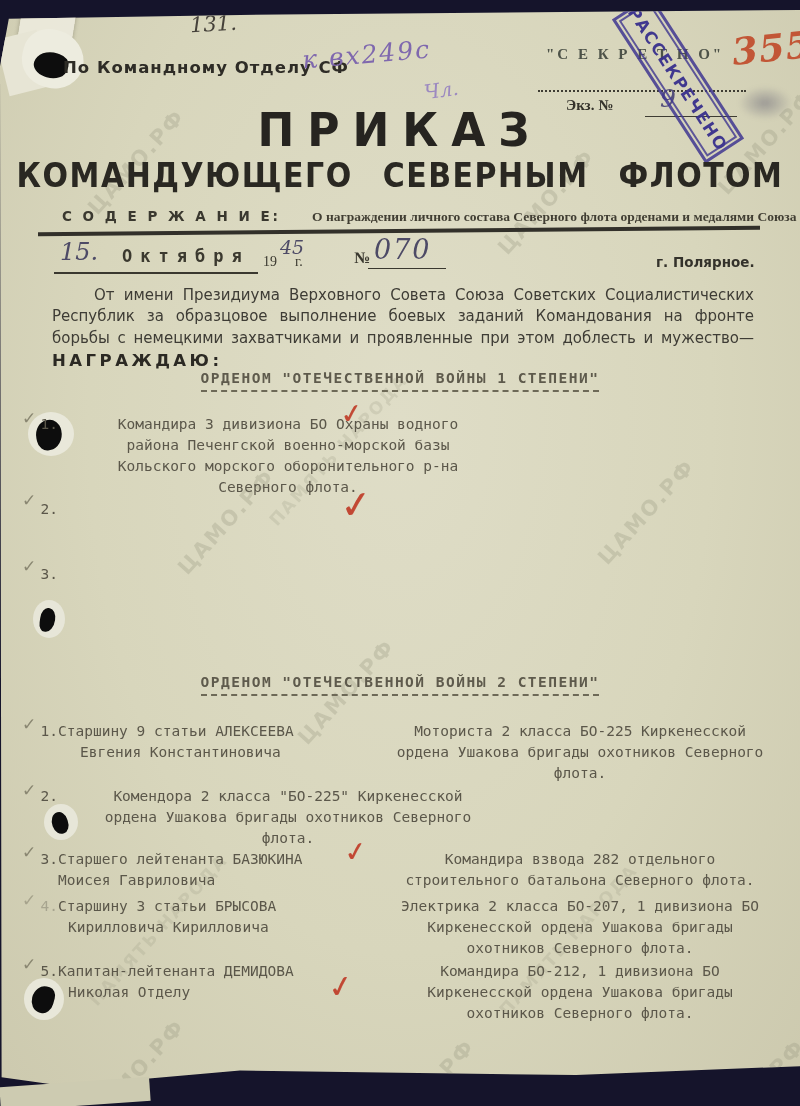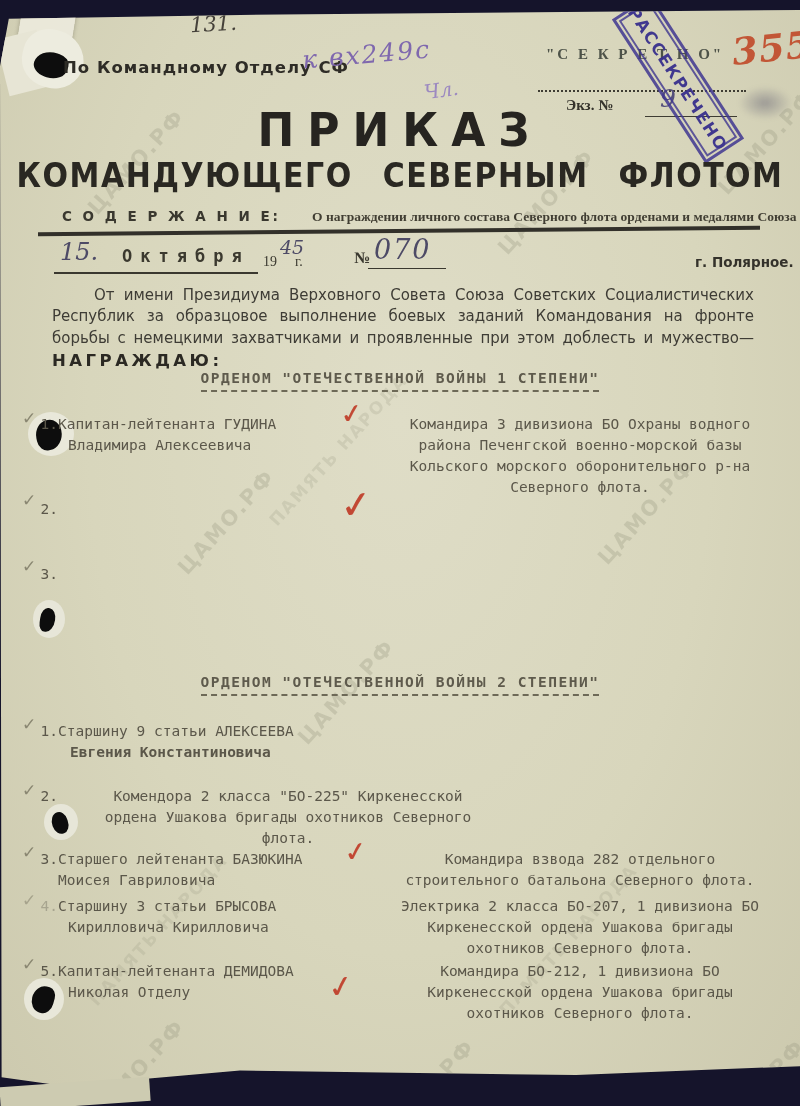--- a/index.html
+++ b/index.html
@@ -71,21 +71,21 @@
 
   .hand-day { position:absolute; left:60px; top:238px; font-size:24px; }
   .month { position:absolute; left:102px; top:246px; font-family:"DejaVu Sans Mono", monospace; font-weight:bold; font-size:17px; letter-spacing:8px; color:#3b392f;margin-left:20px; }
   .date-line { position:absolute; left:54px; top:272px; width:204px; border-top:2px solid #3a382f; }
   .yr19 { position:absolute; left:263px; top:254px; font-family:"Liberation Serif", serif; font-size:14px; color:#3a382f; }
   .hand45 { position:absolute; left:280px; top:236px; font-size:19px; }
   .yr-g { position:absolute; left:295px; top:254px; font-family:"Liberation Serif", serif; font-size:14px; color:#3a382f; }
   .no-label { position:absolute; left:354px; top:249px; font-family:"Liberation Serif", serif; font-weight:bold; font-size:16px; color:#3a382f; }
   .hand070 { position:absolute; left:374px; top:234px; font-size:27px; letter-spacing:2px; }
   .no-line { position:absolute; left:368px; top:268px; width:78px; border-top:1.5px solid #3a382f; }
-  .place { position:absolute; left:695px; top:254px; font-size:13.5px; font-weight:bold; color:#34322b; }
+  .place { position:absolute; left:656px; top:254px; font-size:13.5px; font-weight:bold; color:#34322b; }
 
   .intro { position:absolute; left:52px; top:285px; width:702px; font-size:15px; line-height:1.42;
            color:#3e3c35; text-align:justify; text-indent:42px; }
   .award-word { font-weight:bold; font-size:16.5px; letter-spacing:3.5px; white-space:nowrap; color:#2b2923; }
 
   .typed { font-family:"DejaVu Sans Mono", monospace; color:#5b574a; }
 
   .sec-head { position:absolute; width:800px; text-align:center; }
   .sec-head-1 { top:368px; } .sec-head-2 { top:672px; }
   .sec-head span { display:inline-block; font-family:"DejaVu Sans Mono", monospace; font-weight:bold;
@@ -182,45 +182,42 @@
     <span>От имени Президиума Верховного Совета Союза Советских Социалистических Республик за образцовое выполнение боевых заданий Командования на фронте борьбы с немецкими захватчиками и проявленные при этом доблесть и мужество—</span>
     <span class="award-word">НАГРАЖДАЮ:</span>
   </div>
 
   <div class="sec-head sec-head-1">
     <span>ОРДЕНОМ "ОТЕЧЕСТВЕННОЙ ВОЙНЫ 1 СТЕПЕНИ"</span>
   </div>
 
   <div class="item typed i10">
     <span class="num">1.</span>
-    <span class="names">
-      <span>Капитан-лейтенанта ГУДИНА</span><br>
-      <span style="margin-left:10px;">Владимира Алексеевича</span>
-    </span>
     <span class="cite">Командира 3 дивизиона БО Охраны водного района Печенгской военно-морской базы Кольского морского оборонительного р-на Северного флота.</span>
   </div>
 
   <div class="item typed i11">
     <span class="num">2.</span>
   </div>
 
   <div class="item typed i12">
     <span class="num">3.</span>
   </div>
 
   <div class="sec-head sec-head-2">
     <span>ОРДЕНОМ "ОТЕЧЕСТВЕННОЙ ВОЙНЫ 2 СТЕПЕНИ"</span>
   </div>
 
   <div class="item typed i20">
     <span class="num">1.</span>
     <span class="names">
       <span>Старшину 9 статьи АЛЕКСЕЕВА</span><br>
-      <span style="margin-left:12px;font-weight:bold;">Евгения Константиновича</span>
-    </span>
+      <span style="margin-left:22px;">Евгения Константиновича</span>
+    </span>
+    <span class="cite">Моториста 2 класса БО-225 Киркенесской ордена Ушакова бригады охотников Северного флота.</span>
   </div>
 
   <div class="item typed i21">
     <span class="num">2.</span>
     <span class="cite">Комендора 2 класса "БО-225" Киркенесской ордена Ушакова бригады охотников Северного флота.</span>
   </div>
 
   <div class="item typed i22">
     <span class="num">3.</span>
     <span class="names">

